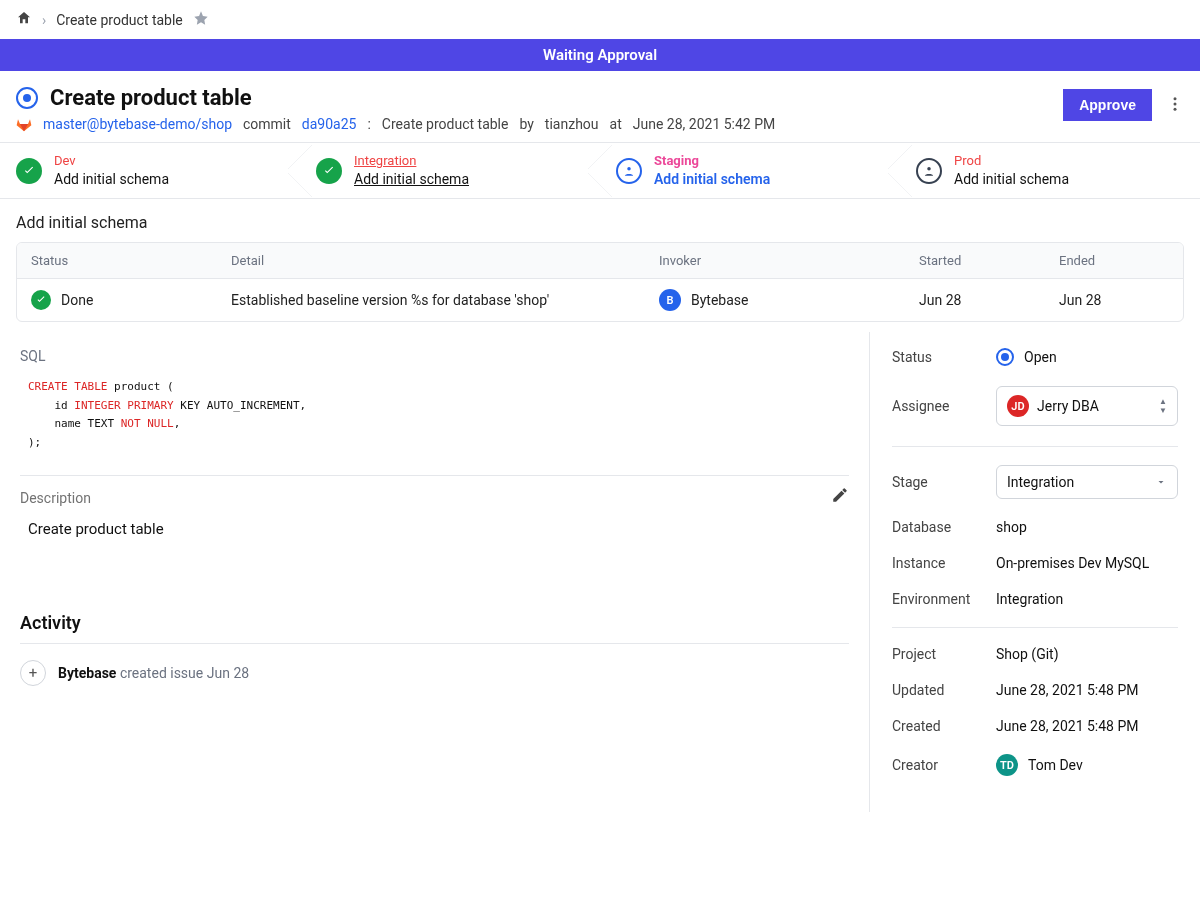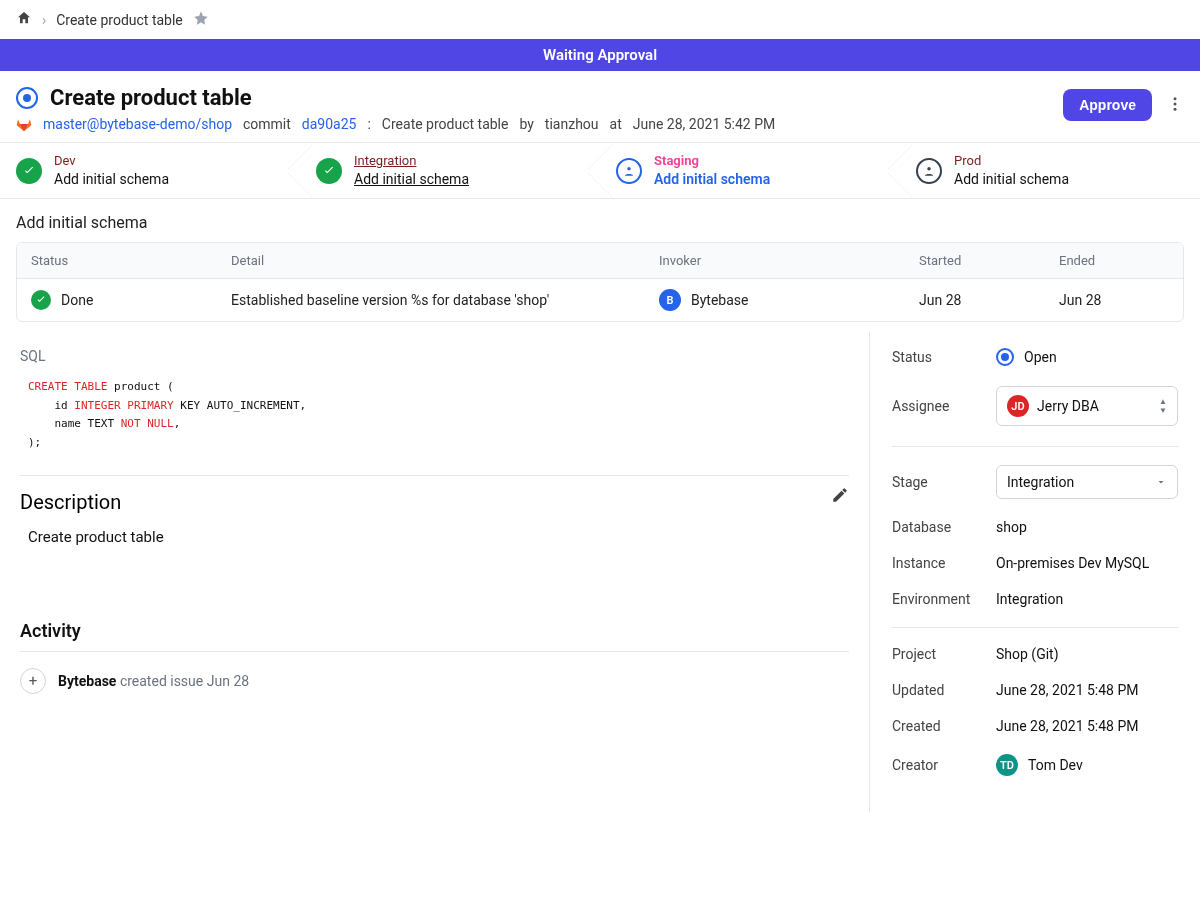--- a/index.html
+++ b/index.html
@@ -12,34 +12,34 @@
 .title-row{display:flex;align-items:center;gap:12px}
 .title-row h1{font-size:22px;font-weight:700}
 .open-icn{width:22px;height:22px;border:2px solid #2563eb;border-radius:50%;display:flex;align-items:center;justify-content:center}
 .open-icn::after{content:"";width:8px;height:8px;background:#2563eb;border-radius:50%}
 .subline{color:#555;margin-top:6px;font-size:14px}
 .subline .auth{font-weight:600;color:#222}
 .commit-line{color:#444;margin-top:6px;font-size:14px;display:flex;align-items:center;gap:11px}
 .commit-line .gl-icon{width:16px;height:16px}
 .commit-line a{color:#2563eb;text-decoration:none}
 .header-actions{position:absolute;right:16px;top:18px;display:flex;align-items:center;gap:14px}
-.btn-primary{background:#4f46e5;color:#fff;border:none;border-radius:8px;padding:8px 16px;font-size:14px;font-weight:600;cursor:pointer}
+.btn-primary{background:#4f46e5;color:#fff;border:none;border-radius:0;padding:8px 16px;font-size:14px;font-weight:600;cursor:pointer}
 .more-btn svg{width:18px;height:18px;fill:#555}
 .pipeline{display:flex;border-top:1px solid #e5e7eb;border-bottom:1px solid #e5e7eb;margin-top:4px}
 .stage{flex:1;display:flex;align-items:center;gap:12px;padding:10px 16px;position:relative}
 .stage:not(:last-child)::after{content:"";position:absolute;right:-12px;top:0;bottom:0;width:24px;background:linear-gradient(135deg,transparent 49%,#e5e7eb 50%,transparent 51%),linear-gradient(45deg,transparent 49%,#e5e7eb 50%,transparent 51%);background-size:100% 50%;background-repeat:no-repeat;background-position:top,bottom}
 .stage .icn{width:26px;height:26px;border-radius:50%;display:flex;align-items:center;justify-content:center;flex-shrink:0}
 .icn.done{background:#16a34a}
 .icn.done svg{width:14px;height:14px;fill:#fff}
 .icn.cur{border:2px solid #2563eb}
 .icn.cur svg{width:14px;height:14px;fill:#2563eb}
 .icn.pend{border:2px solid #374151}
 .icn.pend svg{width:14px;height:14px;fill:#374151}
 .stage .txt{line-height:1.3}
-.stage .env{color:#7f1d1d;font-size:13px}
+.stage .env{color:#ef4444;font-size:13px}
 .stage .task{color:#111;font-size:14px}
 .stage.cur .env{color:#ec4899;font-weight:700}
 .stage.cur .task{color:#2563eb;font-weight:600}
 .stage .task.ul{text-decoration:underline}
 .section-title{padding:14px 16px 10px;font-size:16px;color:#222}
 .tbl{margin:0 16px 10px;border:1px solid #e5e7eb;border-radius:6px;overflow:hidden}
 .tbl-head,.tbl-row{display:flex;align-items:center;padding:10px 14px}
 .tbl-head{background:#f9fafb;color:#6b7280;font-size:13px}
 .tbl-row{border-top:1px solid #e5e7eb;font-size:14px;color:#222}
 .c-status{width:200px;display:flex;align-items:center;gap:10px}
@@ -50,21 +50,21 @@
 .status-done{width:20px;height:20px;background:#16a34a;border-radius:50%;display:flex;align-items:center;justify-content:center}
 .status-done svg{width:12px;height:12px;fill:#fff}
 .avatar{width:22px;height:22px;border-radius:50%;display:flex;align-items:center;justify-content:center;color:#fff;font-size:11px;font-weight:600}
 .content{display:flex}
 .main{flex:1;padding:10px 20px;border-right:1px solid #e5e7eb}
 .side{width:330px;padding:16px 22px}
 .sql-label{color:#6b7280;font-size:14px;margin:6px 0 14px}
 .code{font-family:ui-monospace,Menlo,Consolas,monospace;font-size:11px;line-height:1.7;padding:0 8px 12px}
 .kw{color:#dc2626}
 .desc-block{border-top:1px solid #e5e7eb;margin-top:10px;padding-top:14px;position:relative}
-.desc-label{color:#000000;font-size:20px}
+.desc-label{color:#737373;font-size:14px}
 .desc-text{padding:14px 8px;font-size:15px;color:#111}
 .edit-btn{position:absolute;right:0;top:10px}
 .edit-btn svg{width:18px;height:18px;fill:#444}
 .activity-label{font-size:18px;font-weight:600;margin-top:60px}
 .act-divider{border:none;border-top:1px solid #e5e7eb;margin:10px 0 16px}
 .act-row{display:flex;align-items:center;gap:12px}
 .act-icon{width:26px;height:26px;border:1px solid #d1d5db;border-radius:50%;display:flex;align-items:center;justify-content:center;color:#555;font-size:15px}
 .field{display:flex;align-items:center;margin-bottom:20px}
 .field .label{width:104px;color:#444;font-size:14px}
 .field .val{flex:1;color:#111;font-size:14px;display:flex;align-items:center;gap:10px}

